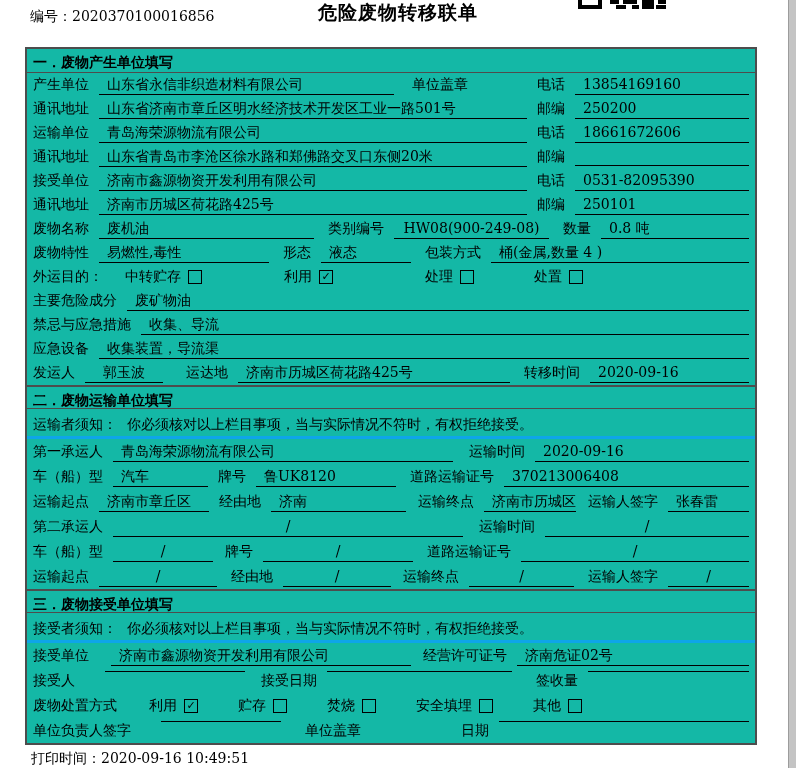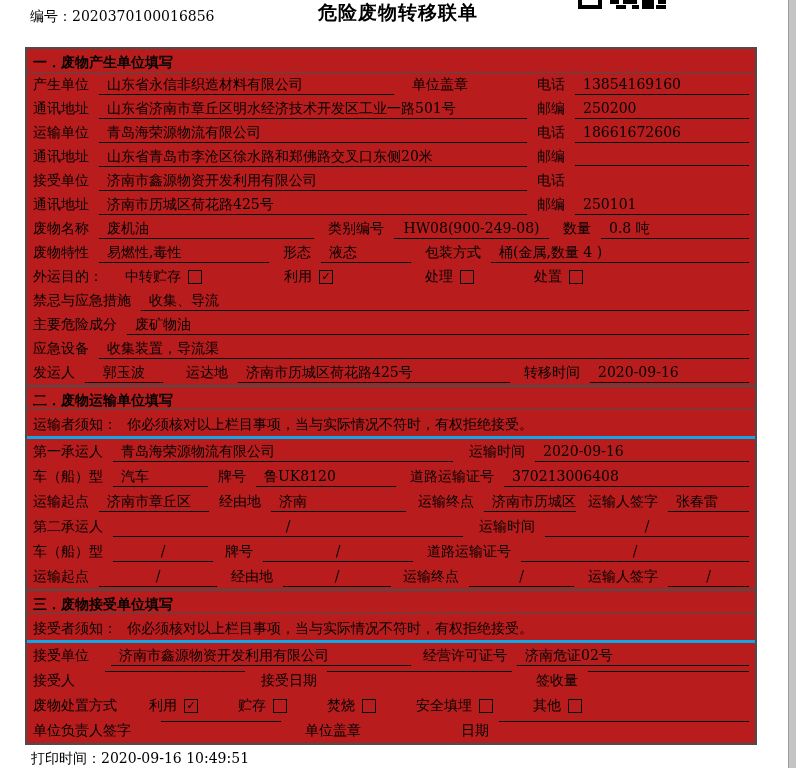--- a/index.html
+++ b/index.html
@@ -11,21 +11,21 @@
   }
   
   .serial{position:absolute;left:30px;top:8px;white-space:nowrap;}
   .doc-title{position:absolute;left:0;right:0;top:0;text-align:center;
     font-size:19px;font-weight:bold;letter-spacing:1px;}
   .qr-frag{position:absolute;left:576px;top:0;width:92px;height:11px;}
   .scroll-strip{position:absolute;right:0;top:0;bottom:0;width:7px;
     background:#c4c4c4;border-left:1px solid #9c9c9c;}
   
   .form{position:absolute;left:25px;top:47px;width:732px;
-    border:2px solid #4d4d4d;box-sizing:border-box;background:#b91c1c;}
+    border:2px solid #4d4d4d;box-sizing:border-box;background:#14b8a6;}
   .sec{font-weight:bold;height:24px;line-height:20px;padding:3px 6px 0 6px;
     box-sizing:border-box;border-bottom:1px solid #4d4d4d;font-size:14px;}
   .sec.bt{border-top:2px solid #4d4d4d;}
   .row{display:flex;align-items:flex-start;height:24px;line-height:19px;
     padding:2px 6px 0 6px;box-sizing:border-box;white-space:nowrap;}
   .r25{height:25px;padding-top:3px;}
   .notice{height:30px;padding-top:6px;border-bottom:3px solid #0ea5e9;}
   .left{flex:1;display:flex;margin-right:10px;white-space:nowrap;}
   .right{width:212px;display:flex;white-space:nowrap;}
   .lab{margin-right:10px;flex:none;text-align:right;}
@@ -123,20 +123,21 @@
     </div>
   </div>
 
   <div class="row">
     <div class="left">
       <span class="lab">接受单位</span>
       <span class="u fill">济南市鑫源物资开发利用有限公司</span>
     </div>
     <div class="right">
       <span class="lab">电话</span>
+      <span class="u fill">0531-82095390</span>
     </div>
   </div>
 
   <div class="row">
     <div class="left">
       <span class="lab">通讯地址</span>
       <span class="u fill">济南市历城区荷花路425号</span>
     </div>
     <div class="right">
       <span class="lab">邮编</span>
@@ -176,27 +177,27 @@
       <span>处理</span>
       <span class="cb"></span>
     </span>
     <span class="cbi ml118">
       <span>处置</span>
       <span class="cb"></span>
     </span>
   </div>
 
   <div class="row">
+    <span class="lab">主要危险成分</span>
+    <span class="u fill">废矿物油</span>
+  </div>
+
+  <div class="row">
     <span class="lab">禁忌与应急措施</span>
     <span class="u fill">收集、导流</span>
-  </div>
-
-  <div class="row">
-    <span class="lab">主要危险成分</span>
-    <span class="u fill">废矿物油</span>
   </div>
 
   <div class="row">
     <span class="lab">应急设备</span>
     <span class="u fill">收集装置，导流渠</span>
   </div>
 
   <div class="row">
     <span class="lab">发运人</span>
     <span class="u w78 c">郭玉波</span>

